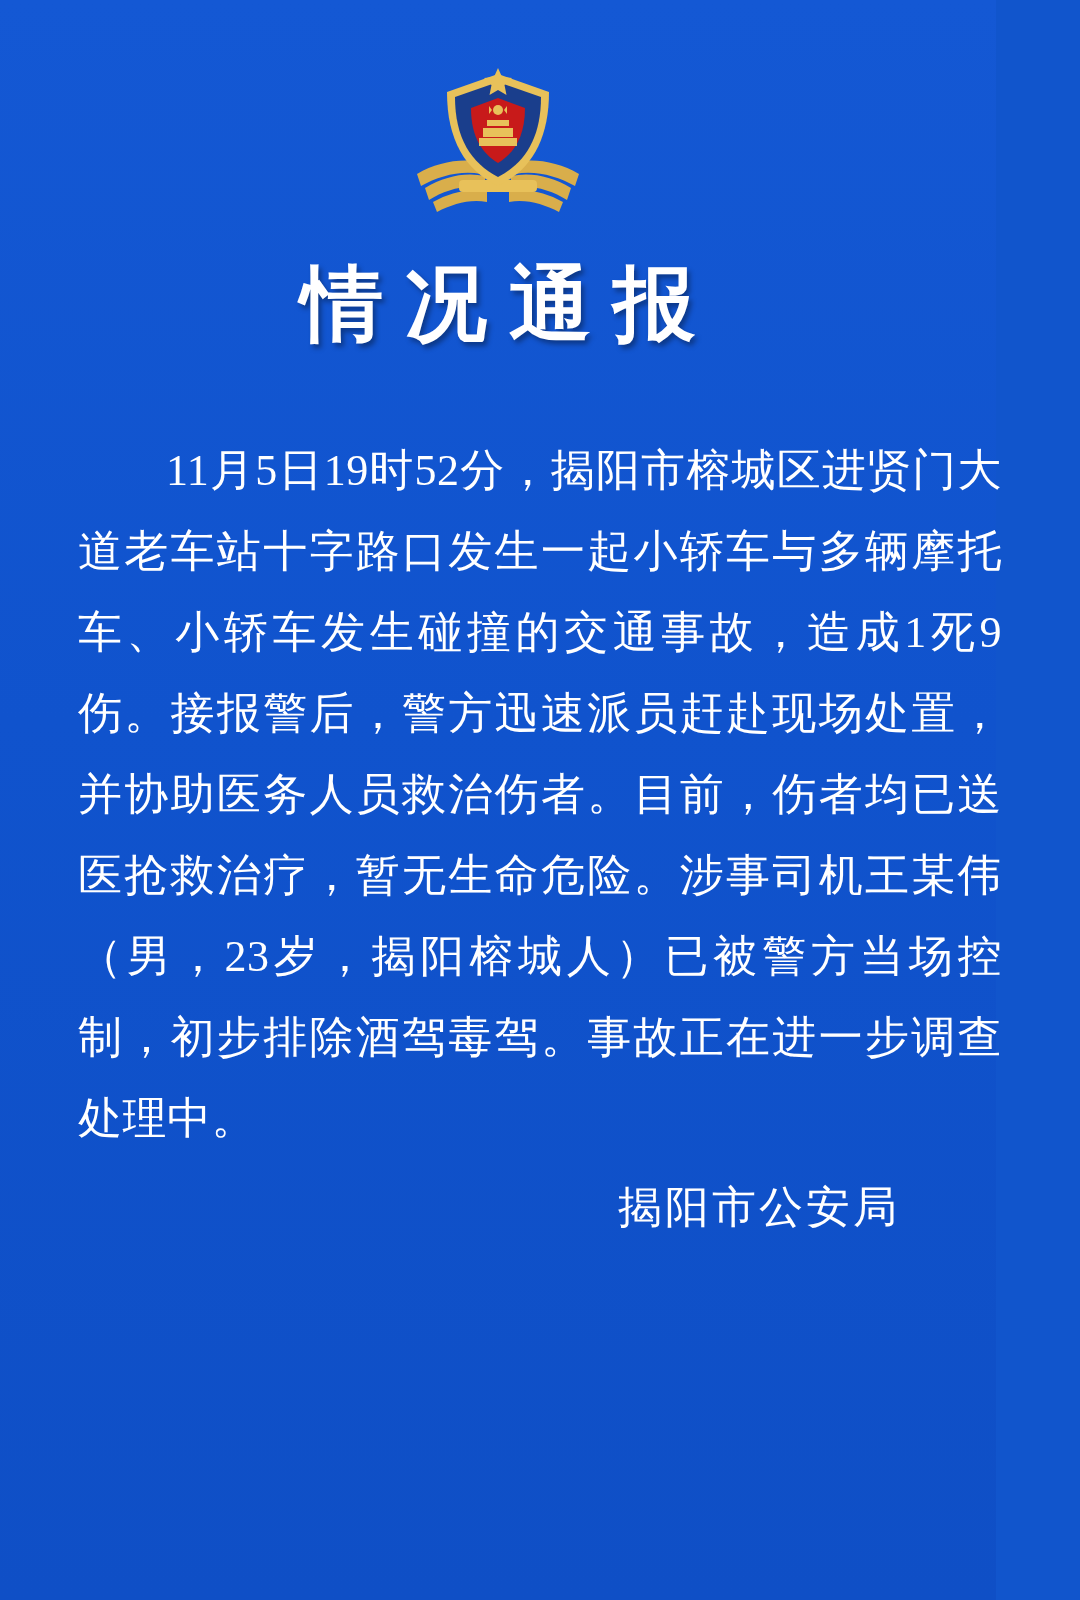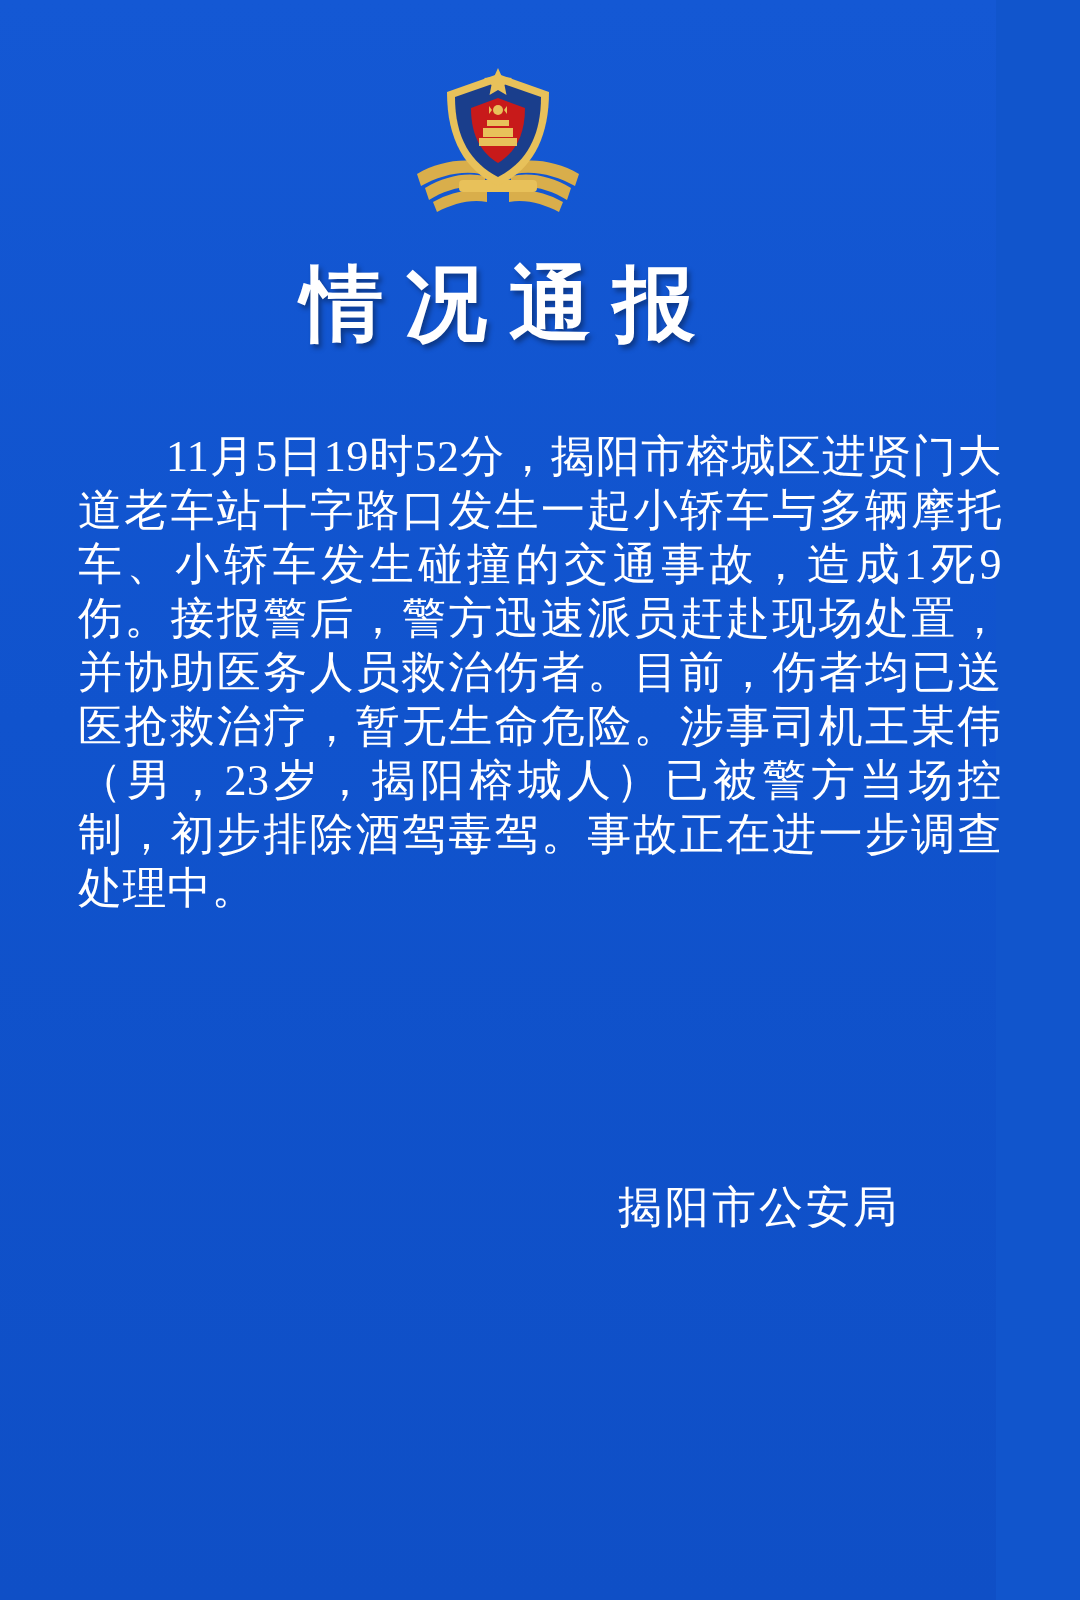--- a/index.html
+++ b/index.html
@@ -58,21 +58,21 @@
   }
 
   
   .body-text {
     position: absolute;
     top: 430px;
     left: 78px;
     width: 924px;
     color: #ffffff;
     font-size: 44px;
-    line-height: 54px;
+    line-height: 81px;
     text-align: justify;
     text-justify: inter-ideograph;
     text-indent: 88px;
     font-family: "Liberation Serif", "DejaVu Serif", serif;
     letter-spacing: 0.5px;
   }
 
   
   .sign {
     position: absolute;

